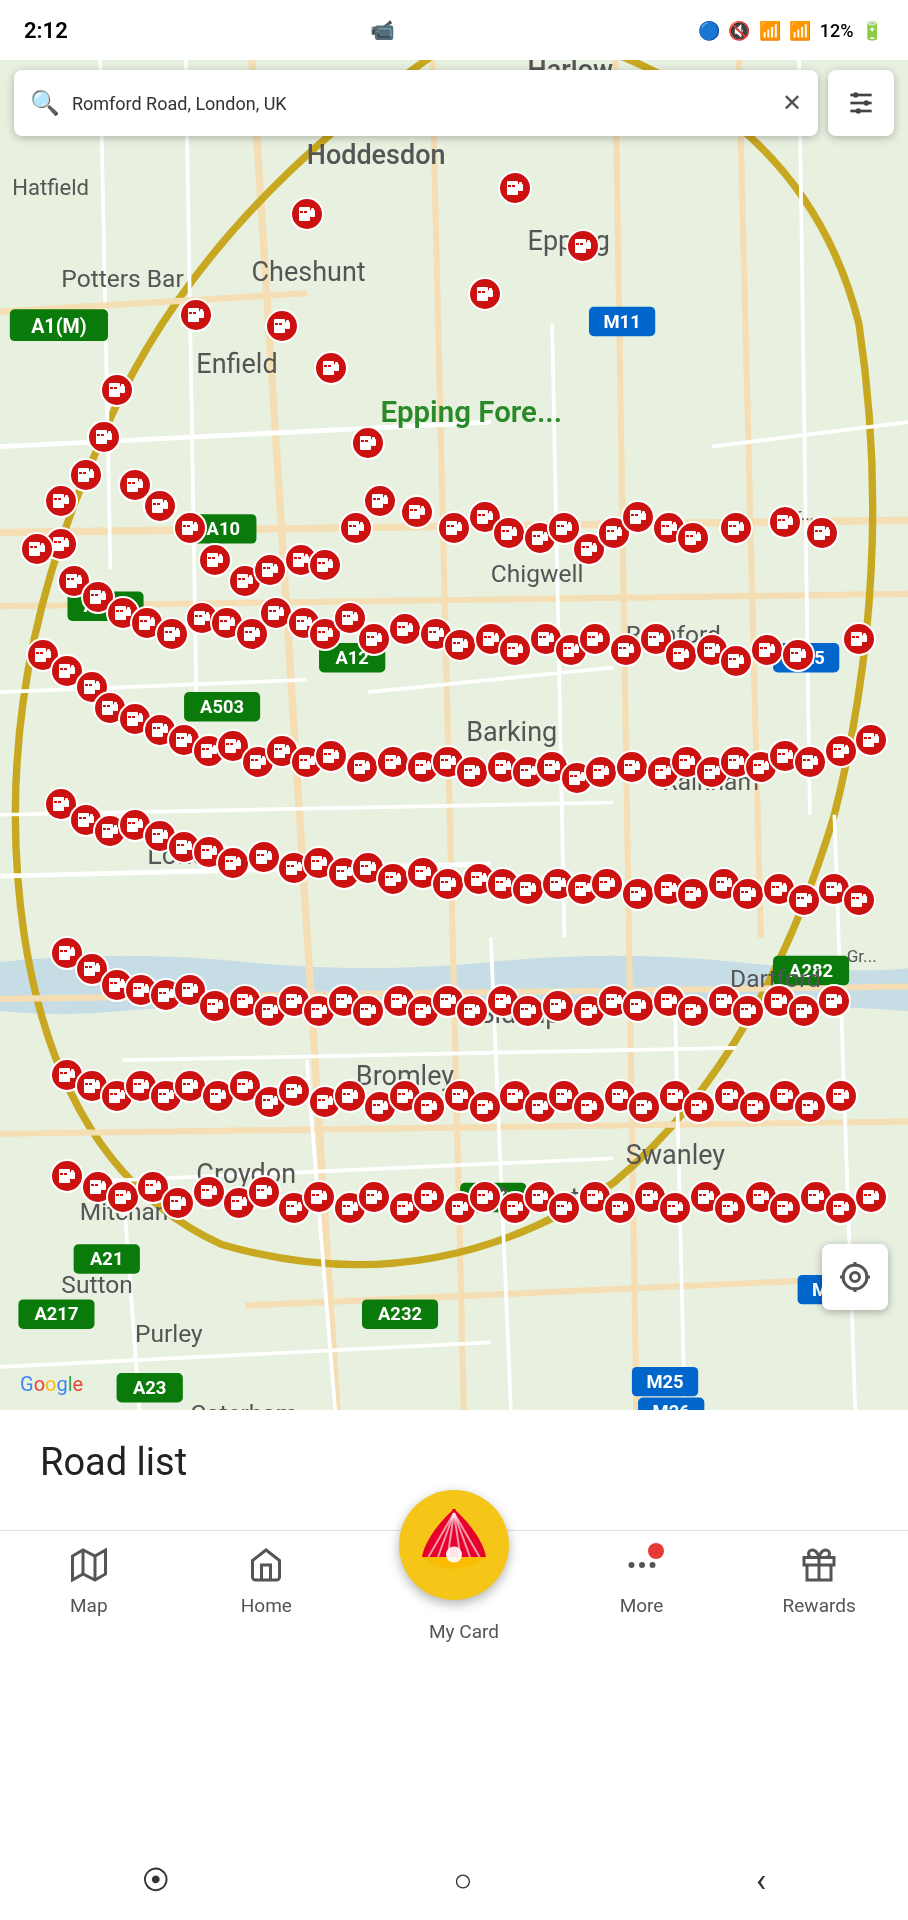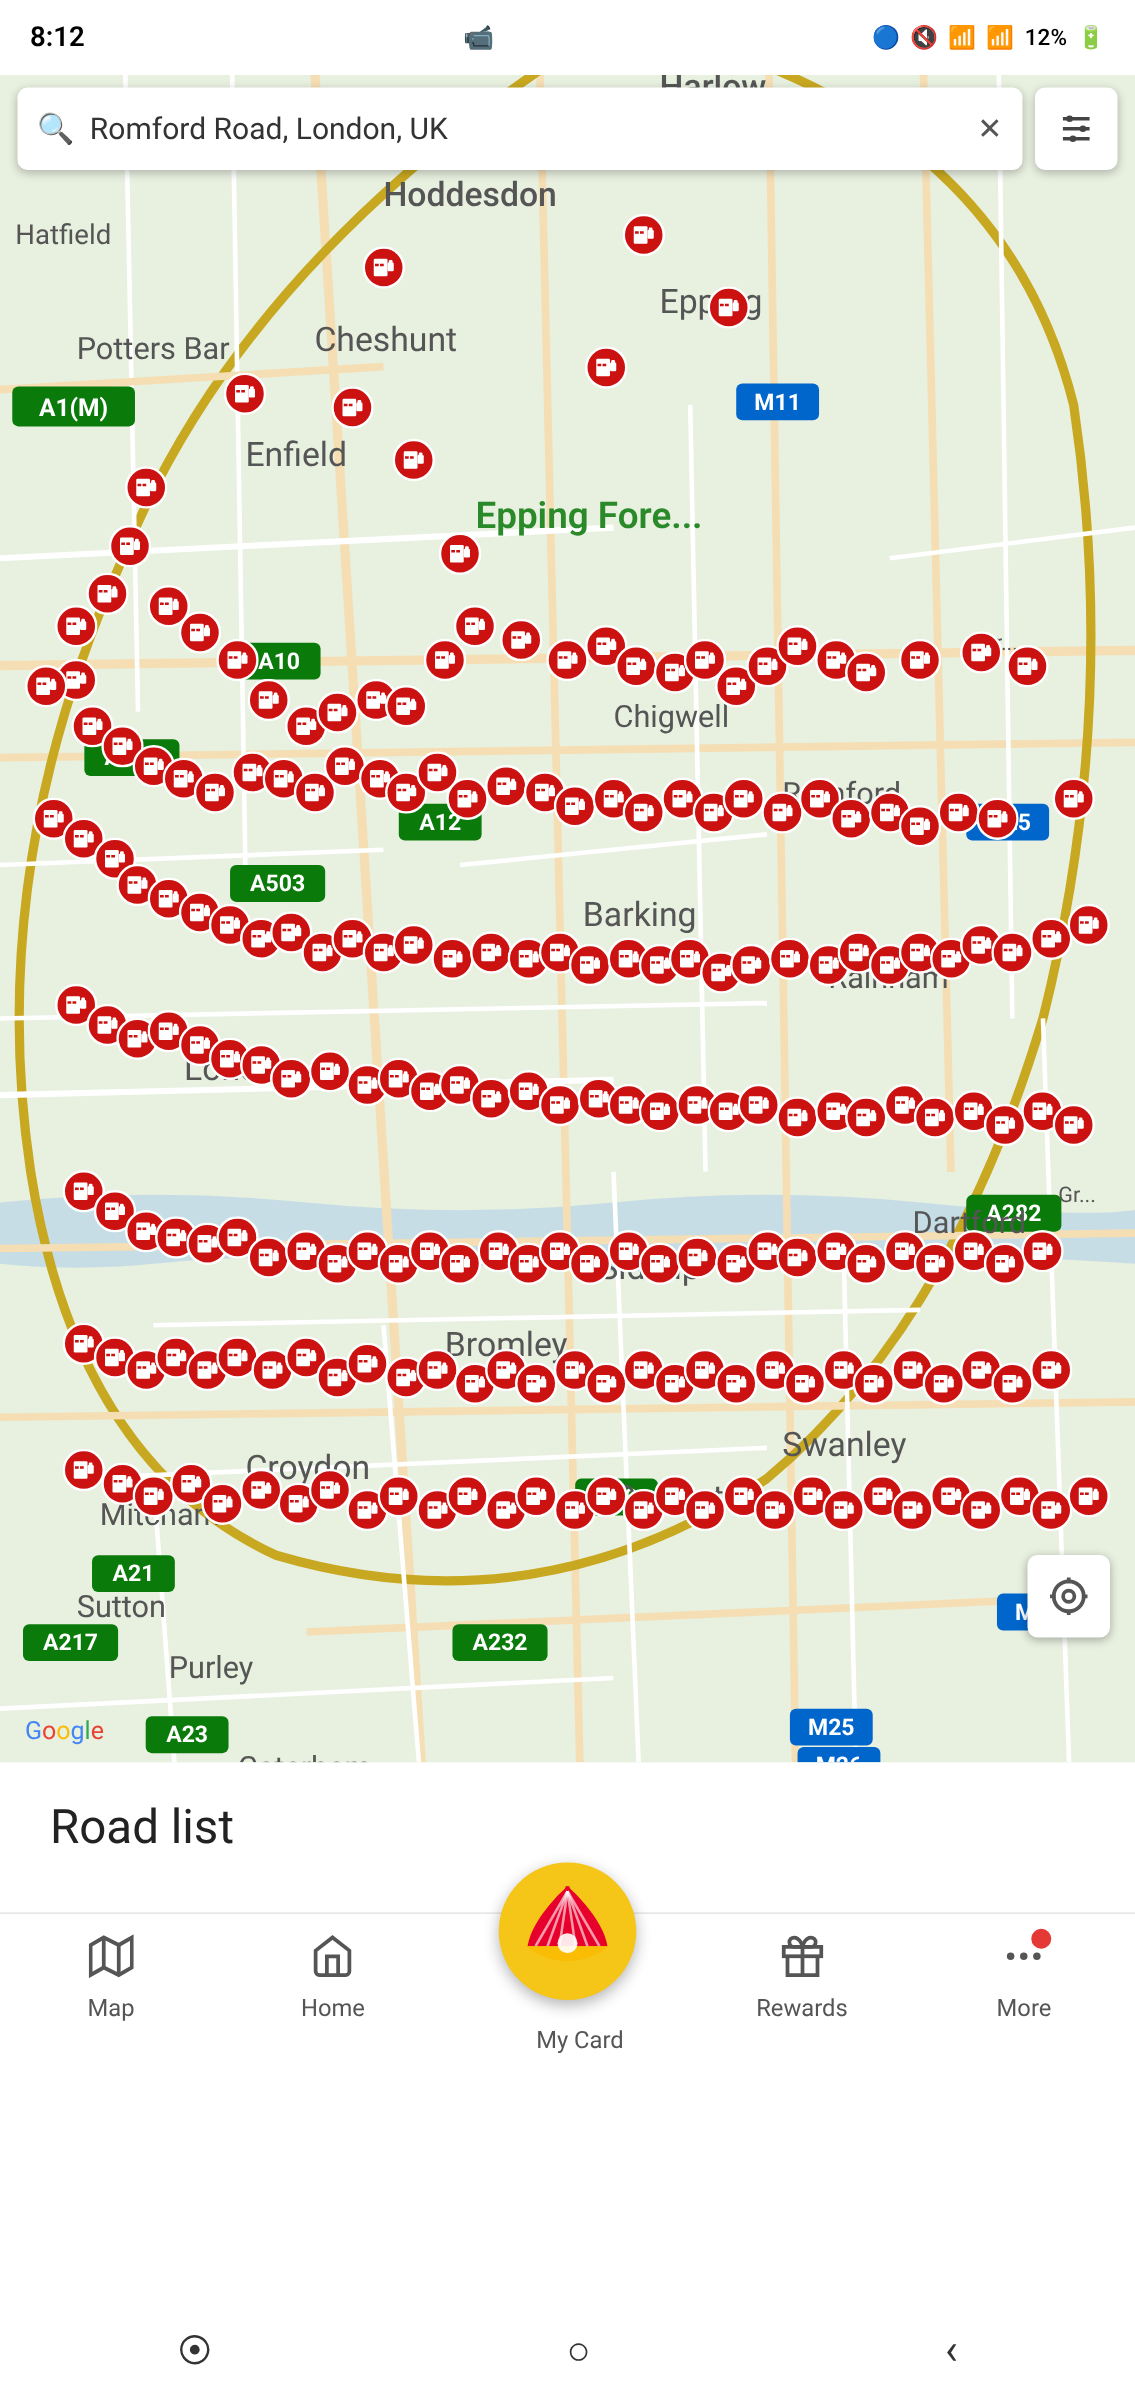--- a/index.html
+++ b/index.html
@@ -60,21 +60,21 @@
       height: 66px;
       box-shadow: 0 2px 8px rgba(0,0,0,0.25);
     }
     .search-icon-wrap {
       color: #555;
       font-size: 24px;
       margin-right: 12px;
     }
     .search-text {
       flex: 1;
-      font-size: 24px;
+      font-size: 18px;
       color: #333;
     }
     .search-clear {
       color: #555;
       font-size: 24px;
       cursor: pointer;
     }
     .filter-btn {
       width: 66px;
       height: 66px;
@@ -222,21 +222,21 @@
     .google-logo span:nth-child(3) { color: #FBBC05; }
     .google-logo span:nth-child(4) { color: #4285F4; }
     .google-logo span:nth-child(5) { color: #34A853; }
     .google-logo span:nth-child(6) { color: #EA4335; }
 
   </style>
 </head>
 <body>
 
 <div class="status-bar">
-  <span class="status-time">8:12</span>
+  <span class="status-time">2:12</span>
   <span style="font-size:20px;">📹</span>
   <div class="status-icons">
     <span>🔵</span>
     <span style="font-size:18px;">🔇</span>
     <span style="font-size:18px;">📶</span>
     <span style="font-size:18px;">📶</span>
     <span class="battery-text">12%</span>
     <span>🔋</span>
   </div>
 </div>
@@ -2630,44 +2630,44 @@
       <svg width="36" height="36" viewBox="0 0 24 24" fill="none" stroke="#555" stroke-width="2">
         <path d="M3 9l9-7 9 7v11a2 2 0 01-2 2H5a2 2 0 01-2-2z"></path>
         <polyline points="9 22 9 12 15 12 15 22"></polyline>
       </svg>
     </span>
     <span class="nav-label">Home</span>
   </div>
 
   <div style="min-width:120px;"></div>
 
+  <div class="nav-item" style="position:relative;">
+    <span class="nav-icon" style="position:relative;">
+      <svg width="36" height="36" viewBox="0 0 24 24" fill="none">
+        <circle cx="5" cy="12" r="2" fill="#555"></circle>
+        <circle cx="12" cy="12" r="2" fill="#555"></circle>
+        <circle cx="19" cy="12" r="2" fill="#555"></circle>
+      </svg>
+      <span style="position:absolute;top:-4px;right:-4px;width:16px;height:16px;background:#e53935;border-radius:50%;display:block;"></span>
+    </span>
+    <span class="nav-label">More</span>
+  </div>
+
   <div class="nav-item">
     <span class="nav-icon">
       <svg width="36" height="36" viewBox="0 0 24 24" fill="none" stroke="#555" stroke-width="2">
         <polyline points="20 12 20 22 4 22 4 12"></polyline>
         <rect x="2" y="7" width="20" height="5"></rect>
         <line x1="12" y1="22" x2="12" y2="7"></line>
         <path d="M12 7H7.5a2.5 2.5 0 010-5C11 2 12 7 12 7z"></path>
         <path d="M12 7h4.5a2.5 2.5 0 000-5C13 2 12 7 12 7z"></path>
       </svg>
     </span>
     <span class="nav-label">Rewards</span>
   </div>
-
-  <div class="nav-item" style="position:relative;">
-    <span class="nav-icon" style="position:relative;">
-      <svg width="36" height="36" viewBox="0 0 24 24" fill="none">
-        <circle cx="5" cy="12" r="2" fill="#555"></circle>
-        <circle cx="12" cy="12" r="2" fill="#555"></circle>
-        <circle cx="19" cy="12" r="2" fill="#555"></circle>
-      </svg>
-      <span style="position:absolute;top:-4px;right:-4px;width:16px;height:16px;background:#e53935;border-radius:50%;display:block;"></span>
-    </span>
-    <span class="nav-label">More</span>
-  </div>
 </div>
 
 <div class="shell-fab">
 
   <svg class="shell-logo" viewBox="0 0 100 100">
 
     <path d="M50 5 C50 5 15 35 10 65 L 90 65 C85 35 50 5 50 5 Z" fill="#e8002d"></path>
     <path d="M50 5 L50 65" stroke="#e8002d" stroke-width="4"></path>
 
     <path d="M50 10 L18 65" stroke="#fff" stroke-width="2.5" opacity="0.6"></path>

